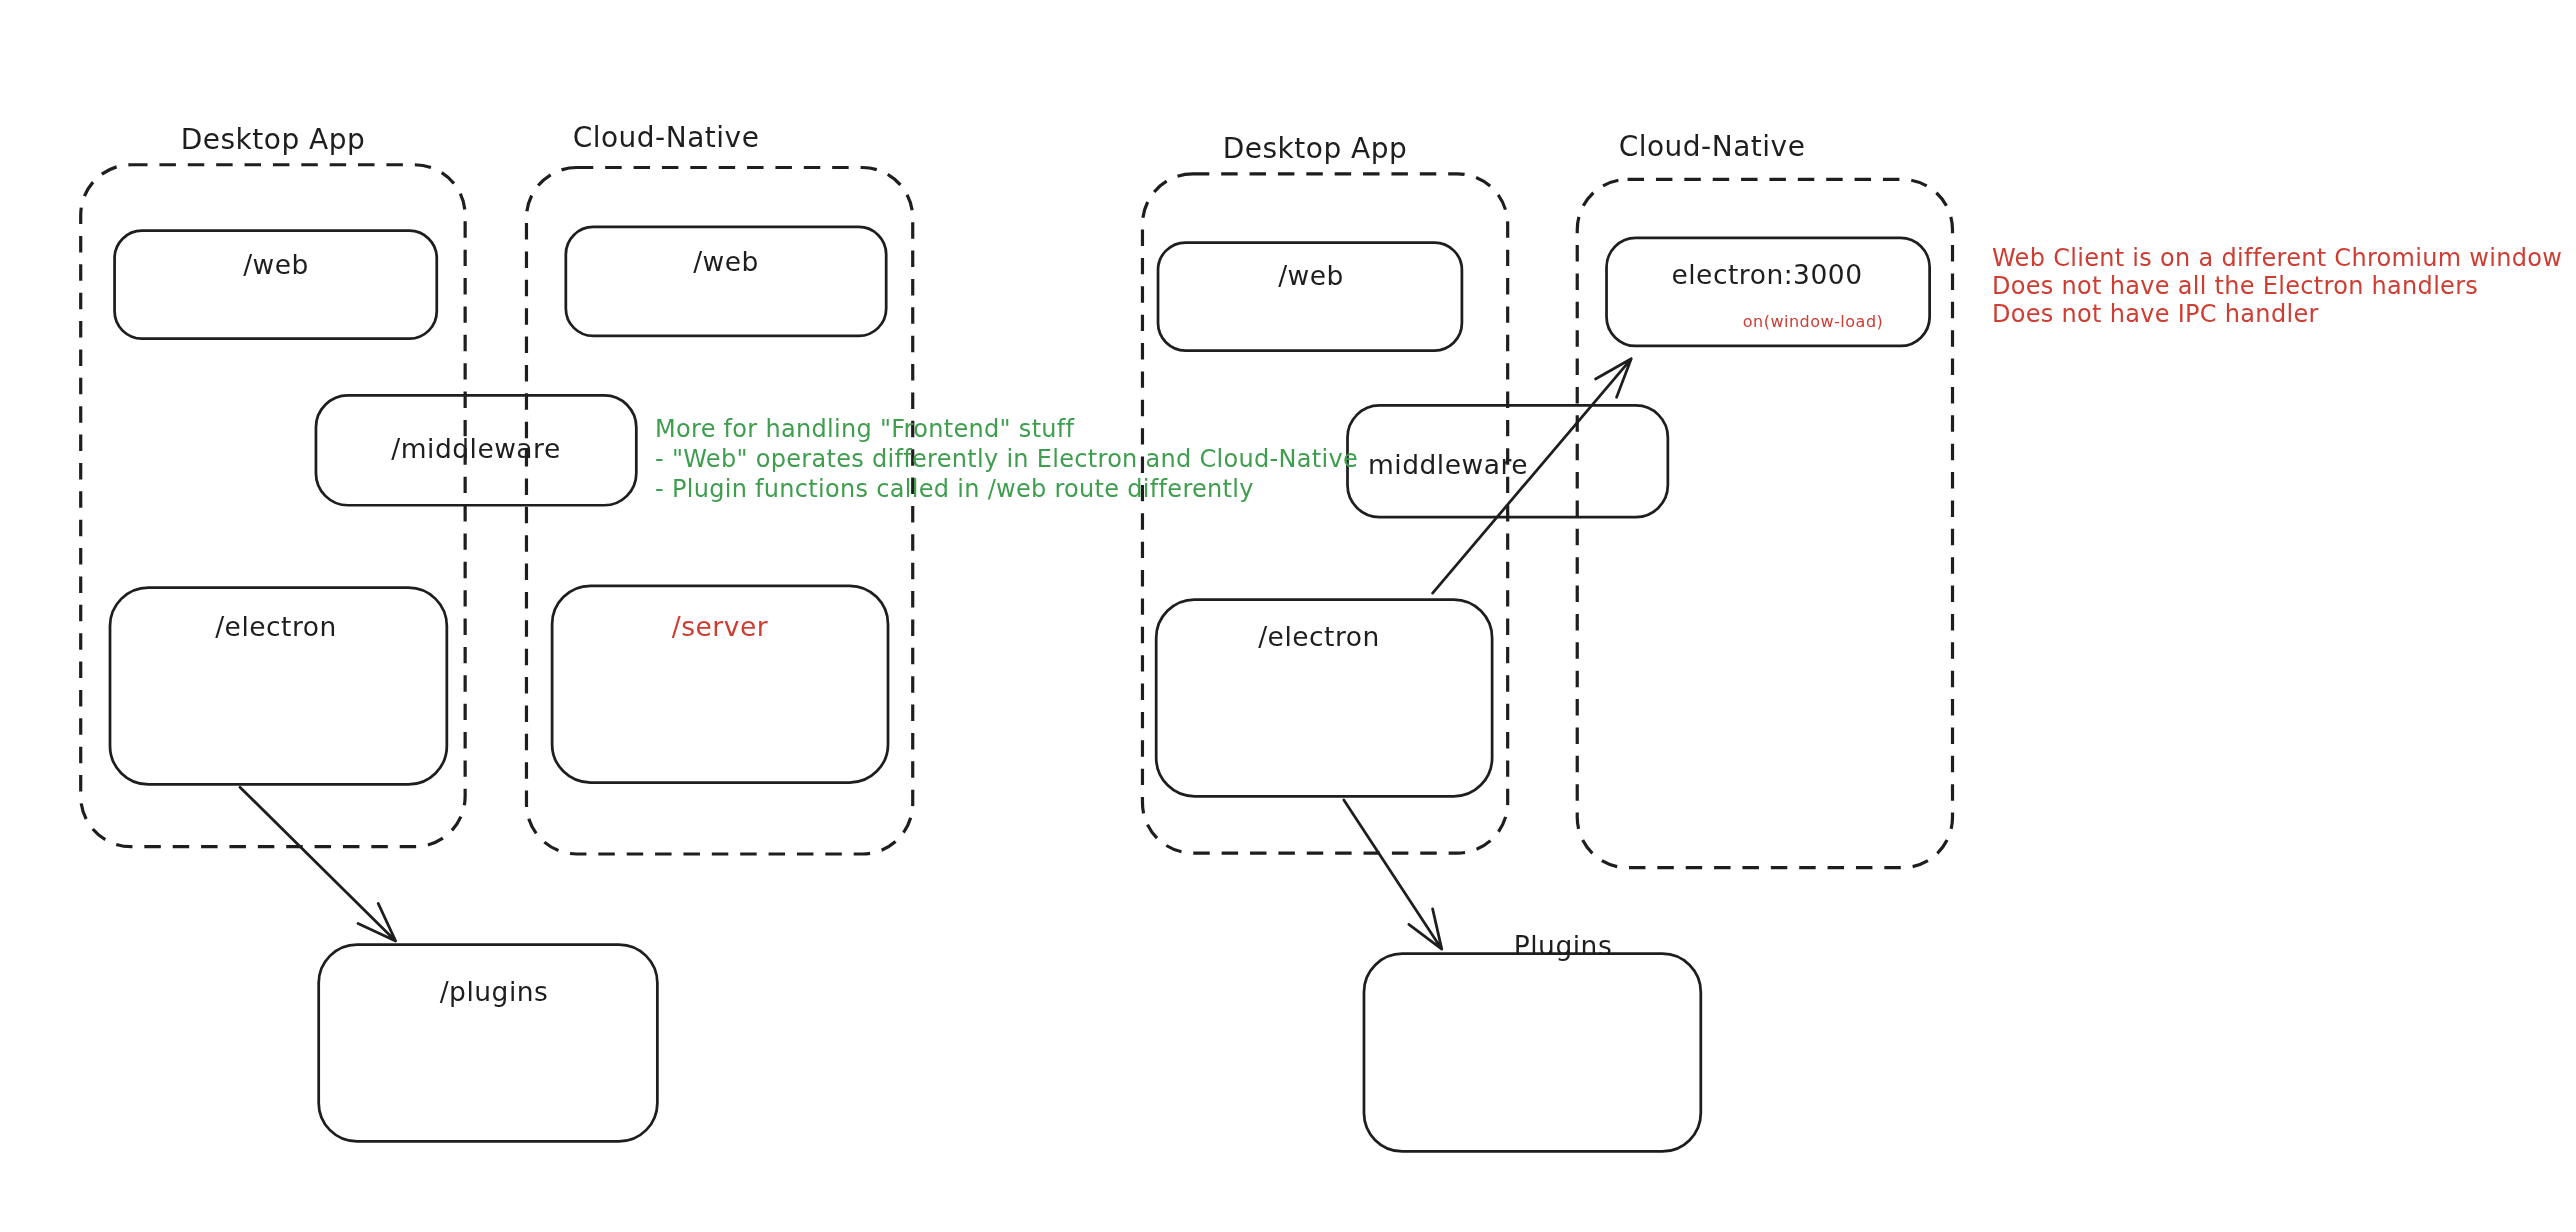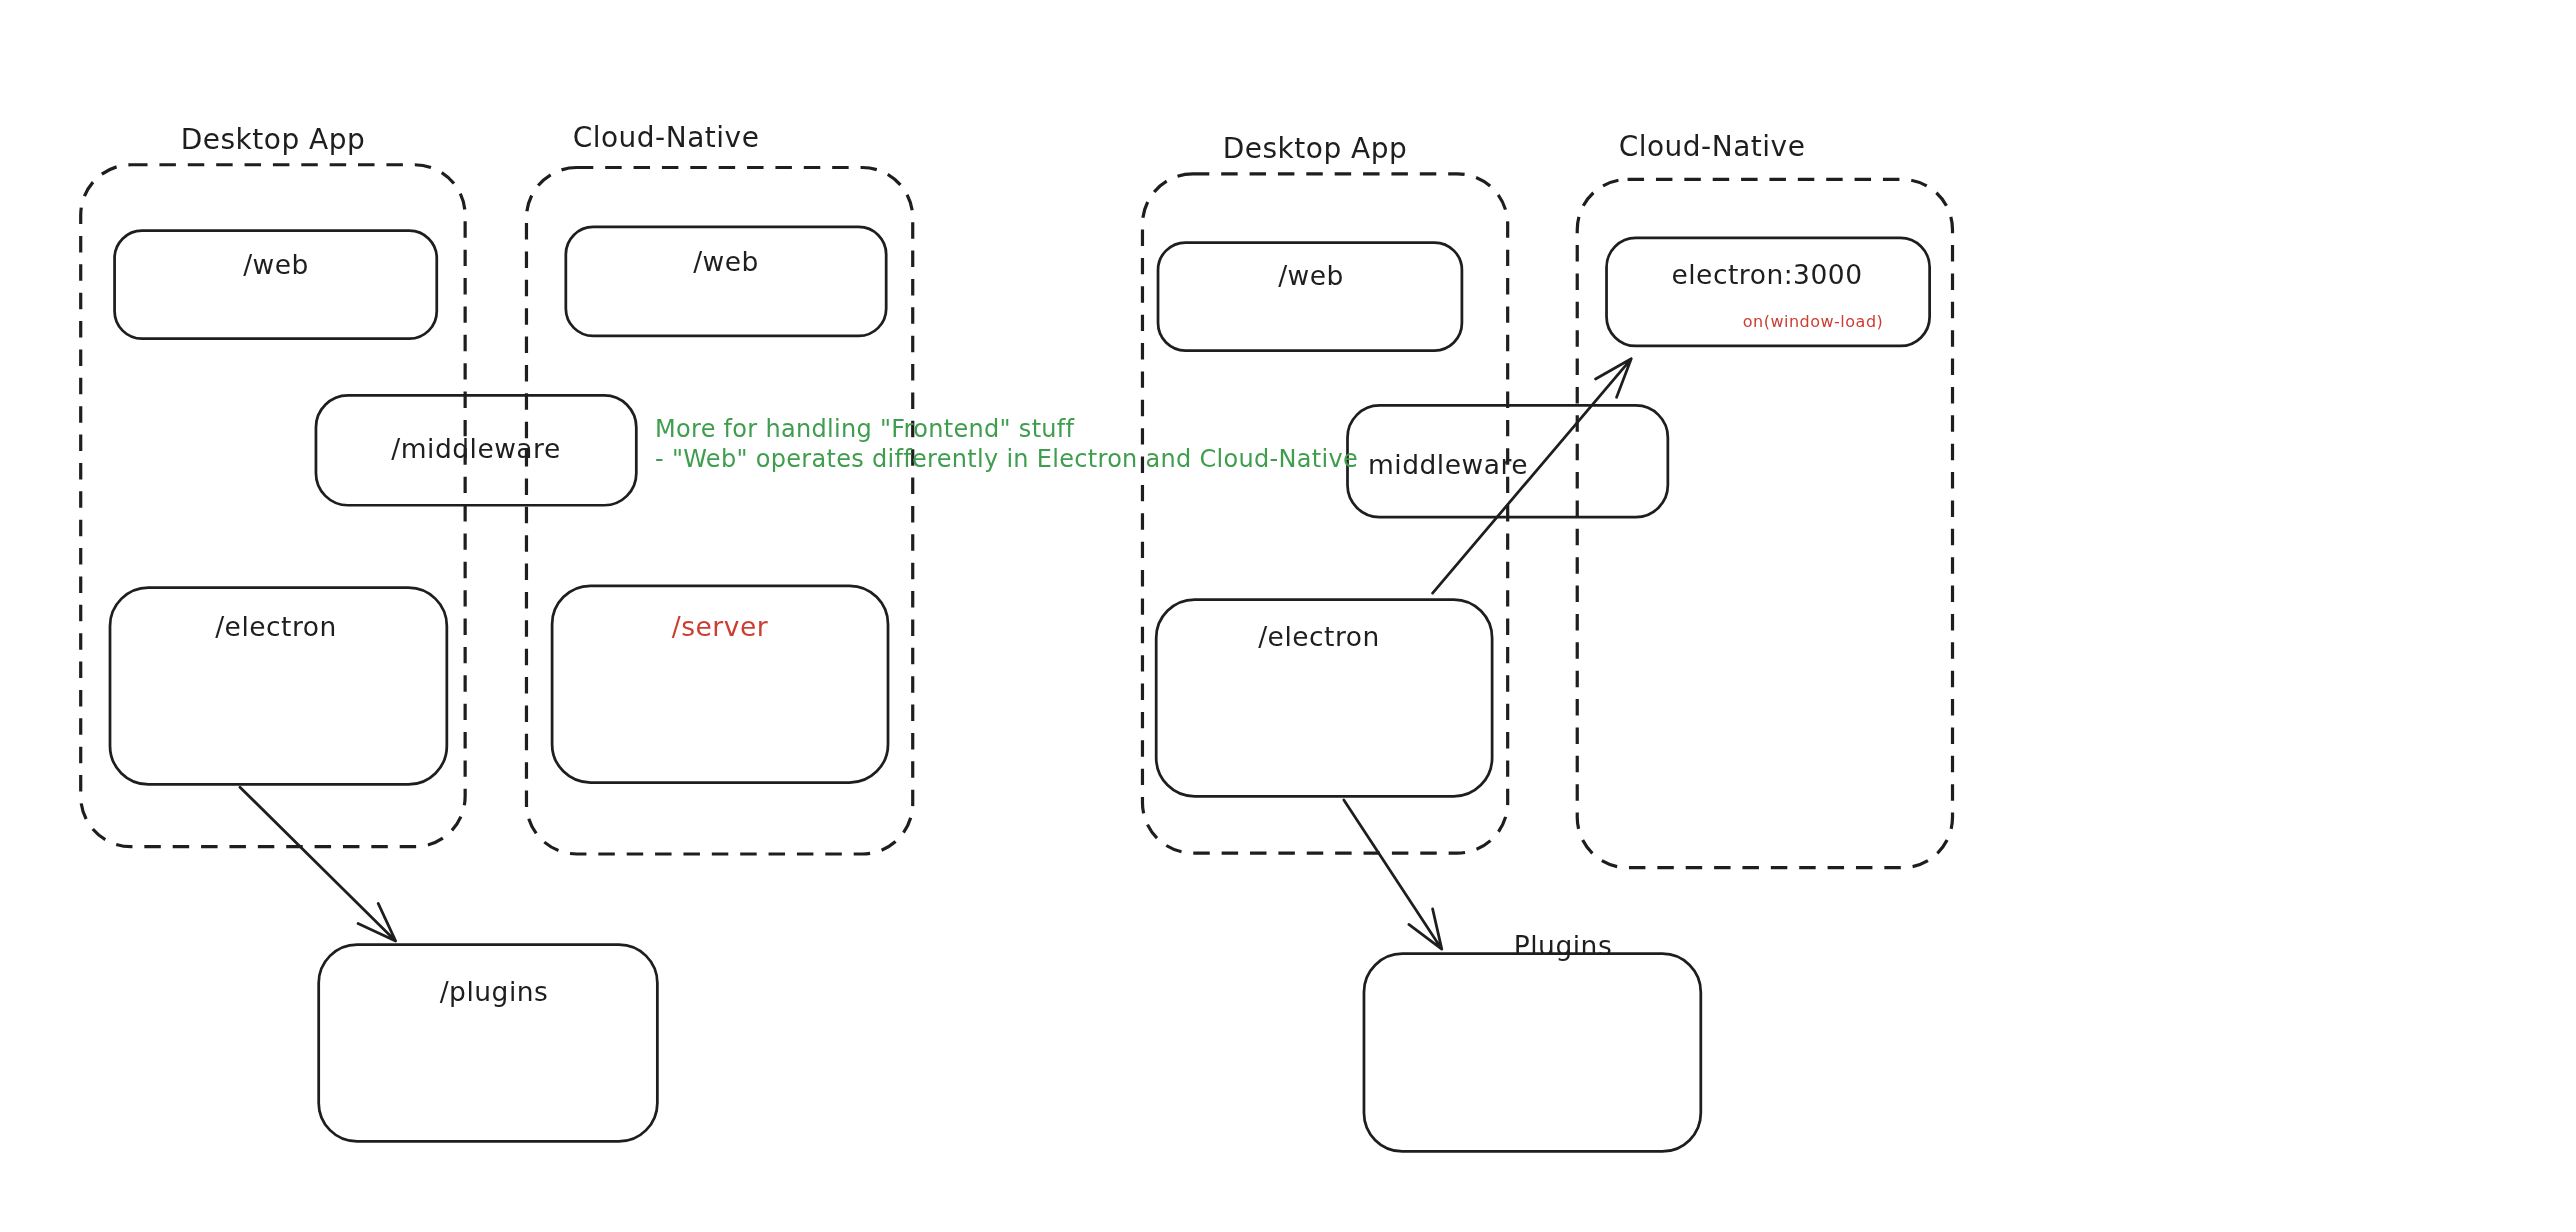--- a/index.html
+++ b/index.html
@@ -84,27 +84,33 @@
   <div class="lbl" style="left:276px; top:264px;">/web</div>
   <div class="lbl" style="left:726px; top:261px;">/web</div>
   <div class="lbl" style="left:476px; top:448px;">/middleware</div>
   <div class="lbl" style="left:276px; top:626px;">/electron</div>
   <div class="lbl red-lbl" style="left:720px; top:626px;text-align:right;">/server</div>
   <div class="lbl" style="left:494px; top:991px;">/plugins</div>
 
   <div class="note note-green" style="left:655px; top:414px;">
     <div>More for handling "Frontend" stuff</div>
     <div>- "Web" operates differently in Electron and Cloud-Native</div>
+    <div>- Plugin functions called in /web route differently</div>
   </div>
 
   <div class="lbl section-lbl" style="left:1315px; top:148px;">Desktop App</div>
   <div class="lbl section-lbl" style="left:1712px; top:146px;">Cloud-Native</div>
 
   <div class="lbl" style="left:1311px; top:275px;">/web</div>
   <div class="lbl" style="left:1767px; top:274px;">electron:3000</div>
   <div class="lbl red-lbl" style="left:1813px; top:321px; font-size:16px;">on(window-load)</div>
   <div class="lbl" style="left:1448px; top:464px;">middleware</div>
   <div class="lbl" style="left:1319px; top:636px;">/electron</div>
   <div class="lbl" style="left:1531px; top:945px;margin-left:32px;">Plugins</div>
 
+  <div class="note note-red" style="left:1992px; top:244px;">
+    <div>Web Client is on a different Chromium window</div>
+    <div>Does not have all the Electron handlers</div>
+    <div>Does not have IPC handler</div>
+  </div>
 
 </div>
 
 
 </body></html>

